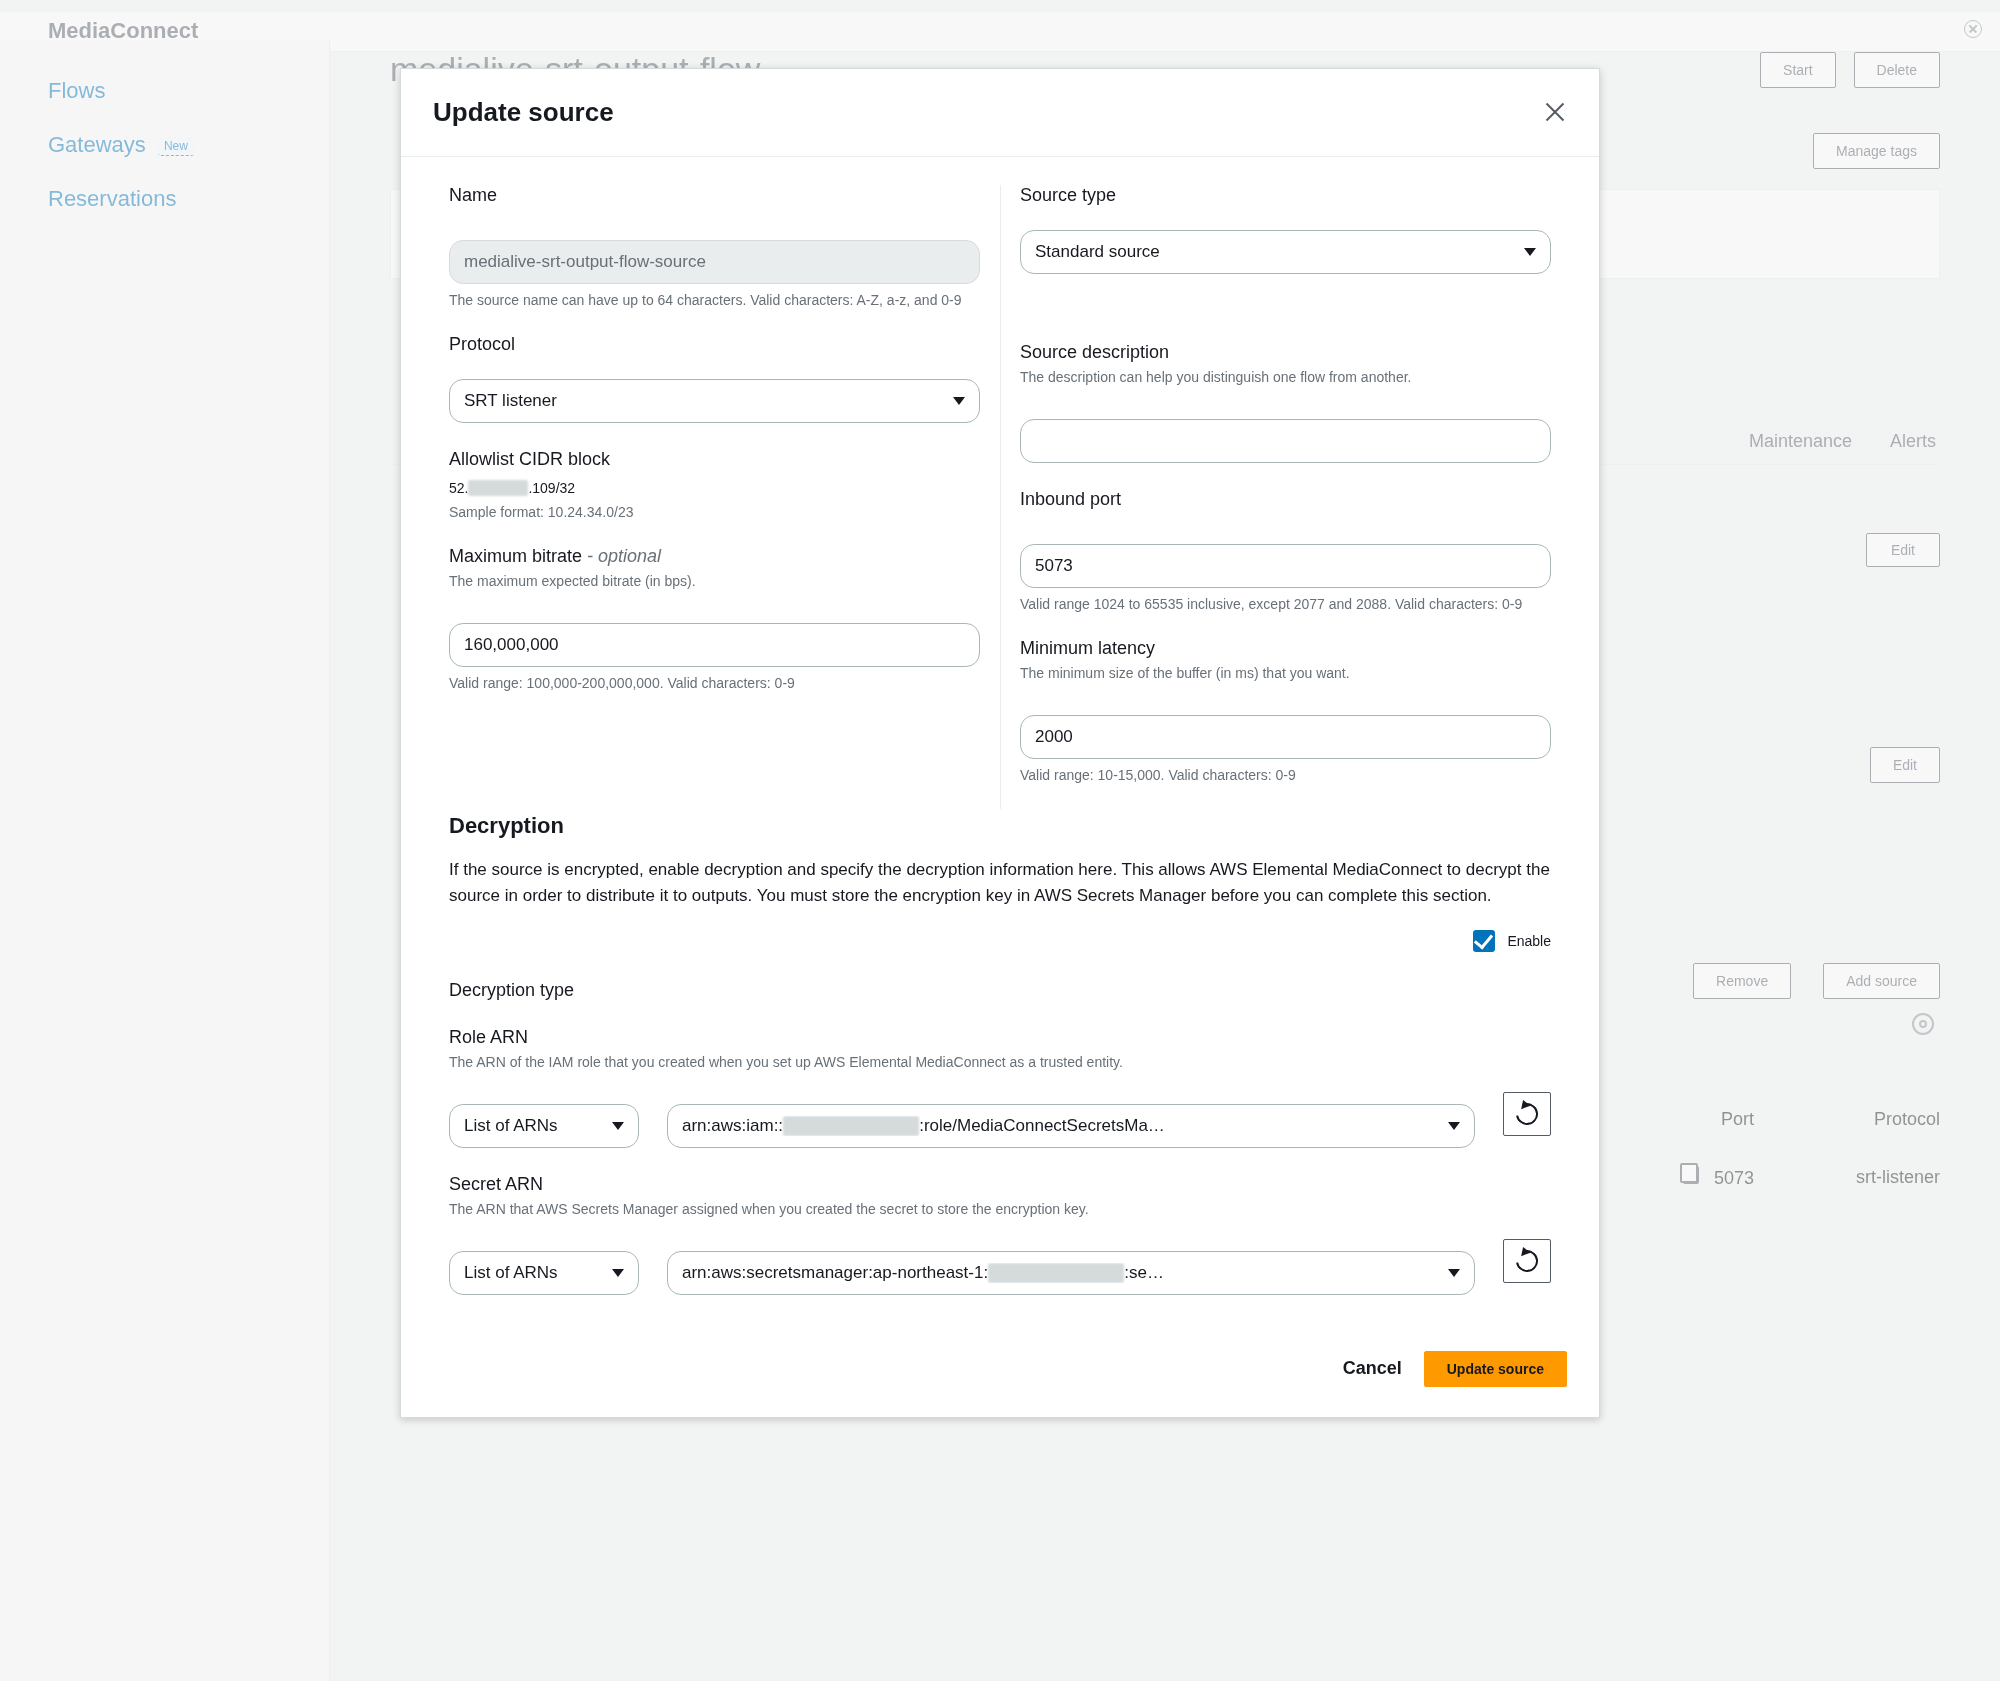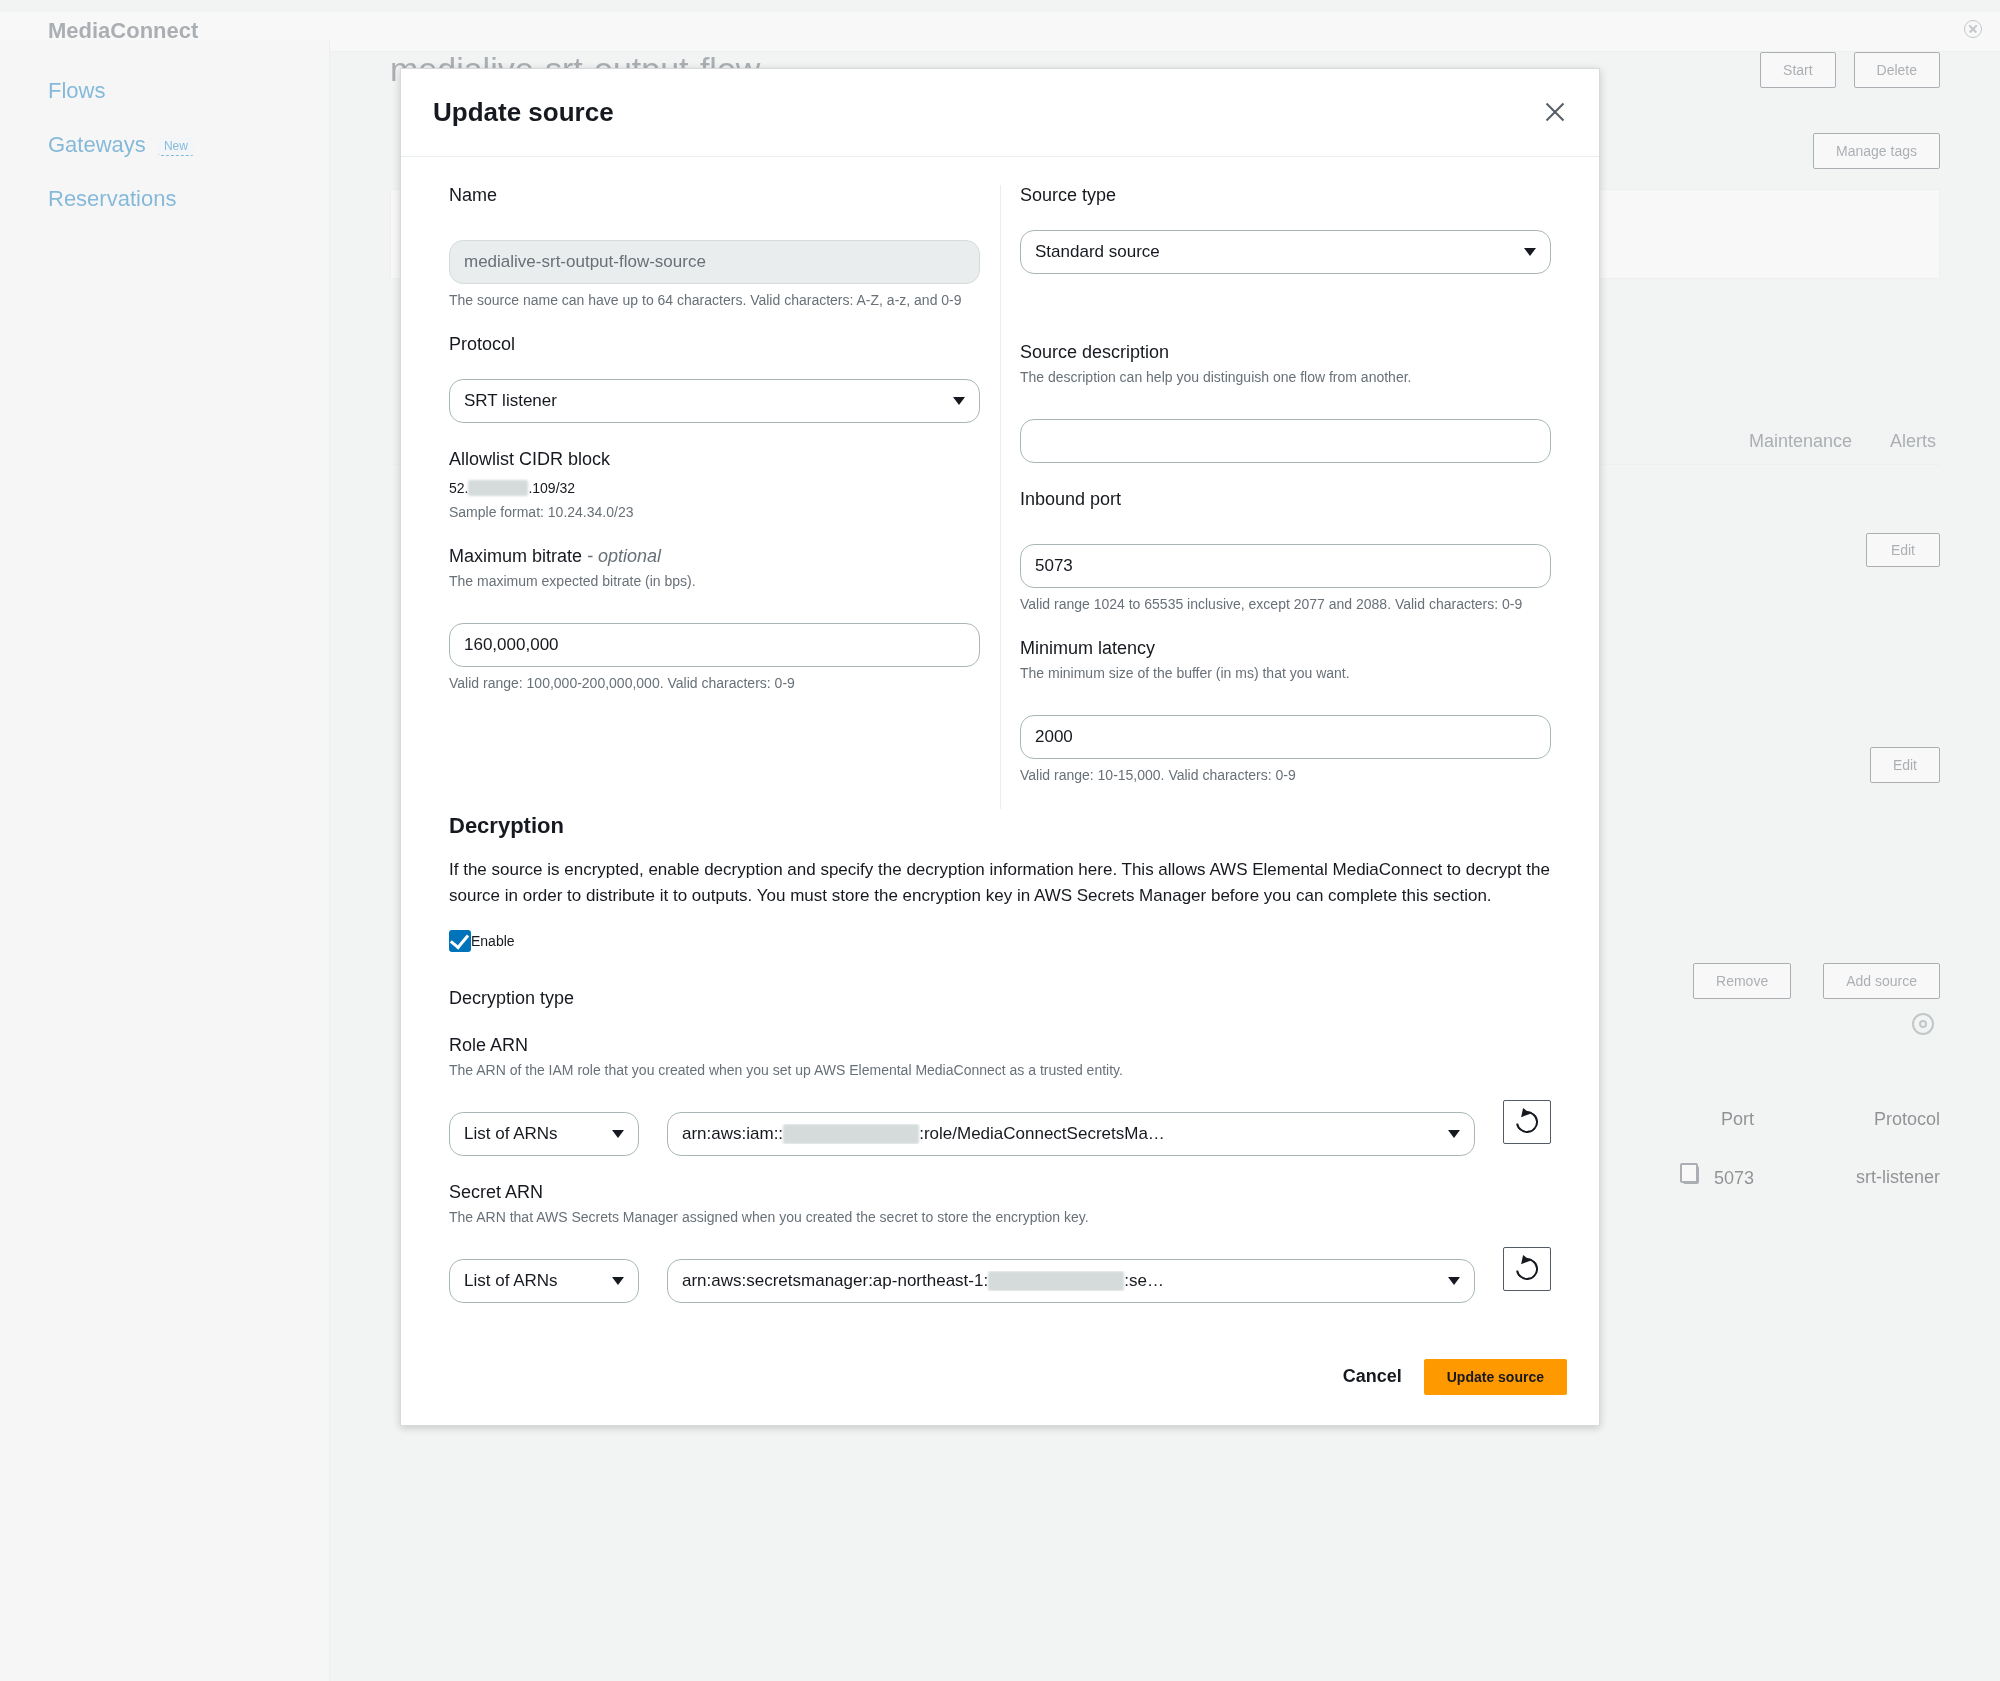--- a/index.html
+++ b/index.html
@@ -136,21 +136,21 @@
     .select {
       display:flex; align-items:center; justify-content:space-between; cursor:pointer;
     }
     .caret {
       width:0; height:0; border-left:6px solid transparent; border-right:6px solid transparent; border-top:8px solid #16191f;
     }
 
     .section-h { font-size:22px; font-weight:700; margin: 4px 0 18px; }
     .para { font-size:17px; color:#16191f; line-height:1.55; margin-bottom:20px;}
 
-    .cb-row { display:flex; align-items:center; margin-bottom:36px;}
+    .cb-row { display:flex; align-items:center; gap:12px; margin-bottom:28px;justify-content:flex-end;}
     .checkbox {
       width:22px; height:22px; background:#0073bb; border-radius:3px; position:relative; display:inline-block; cursor:pointer;
     }
     .checkbox::after {
       content:""; position:absolute; left:5px; top:1px; width:8px; height:14px;
       border-right:3px solid #fff; border-bottom:3px solid #fff; transform:rotate(40deg);
     }
 
     .arn-row { display:flex; gap:28px; align-items:center; margin-top:4px;}
     .arn-row .select.small { width:190px; }

